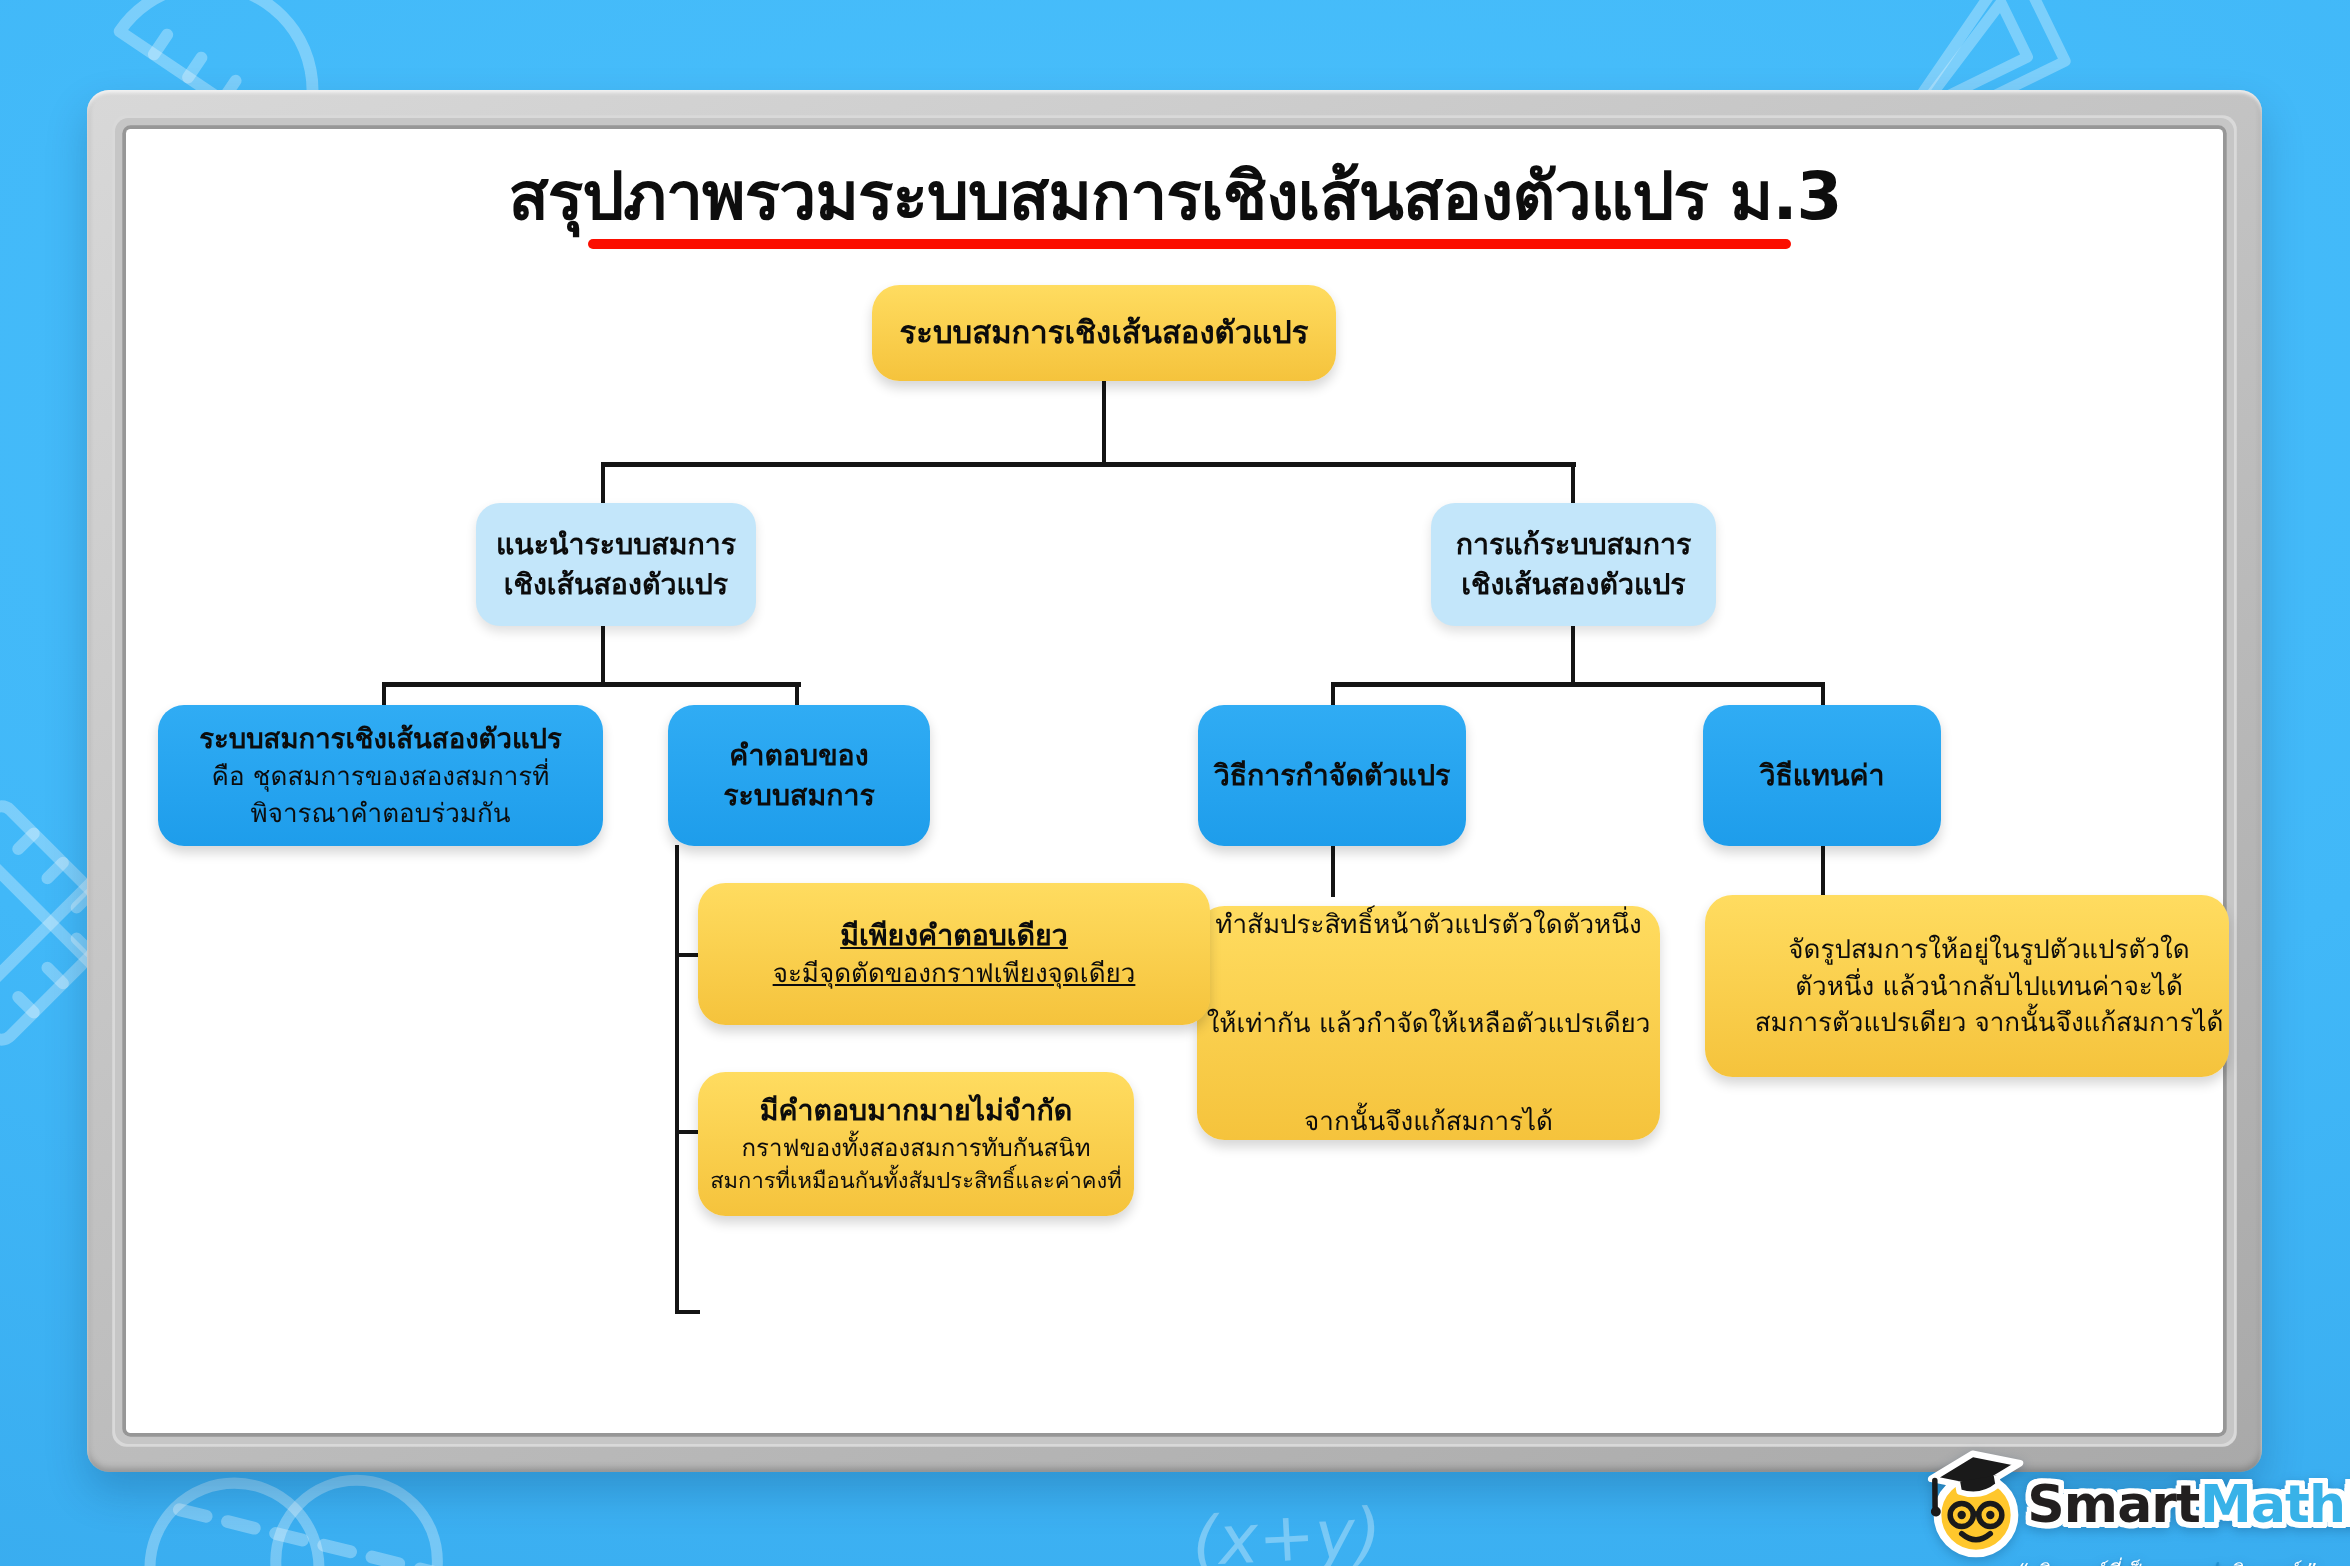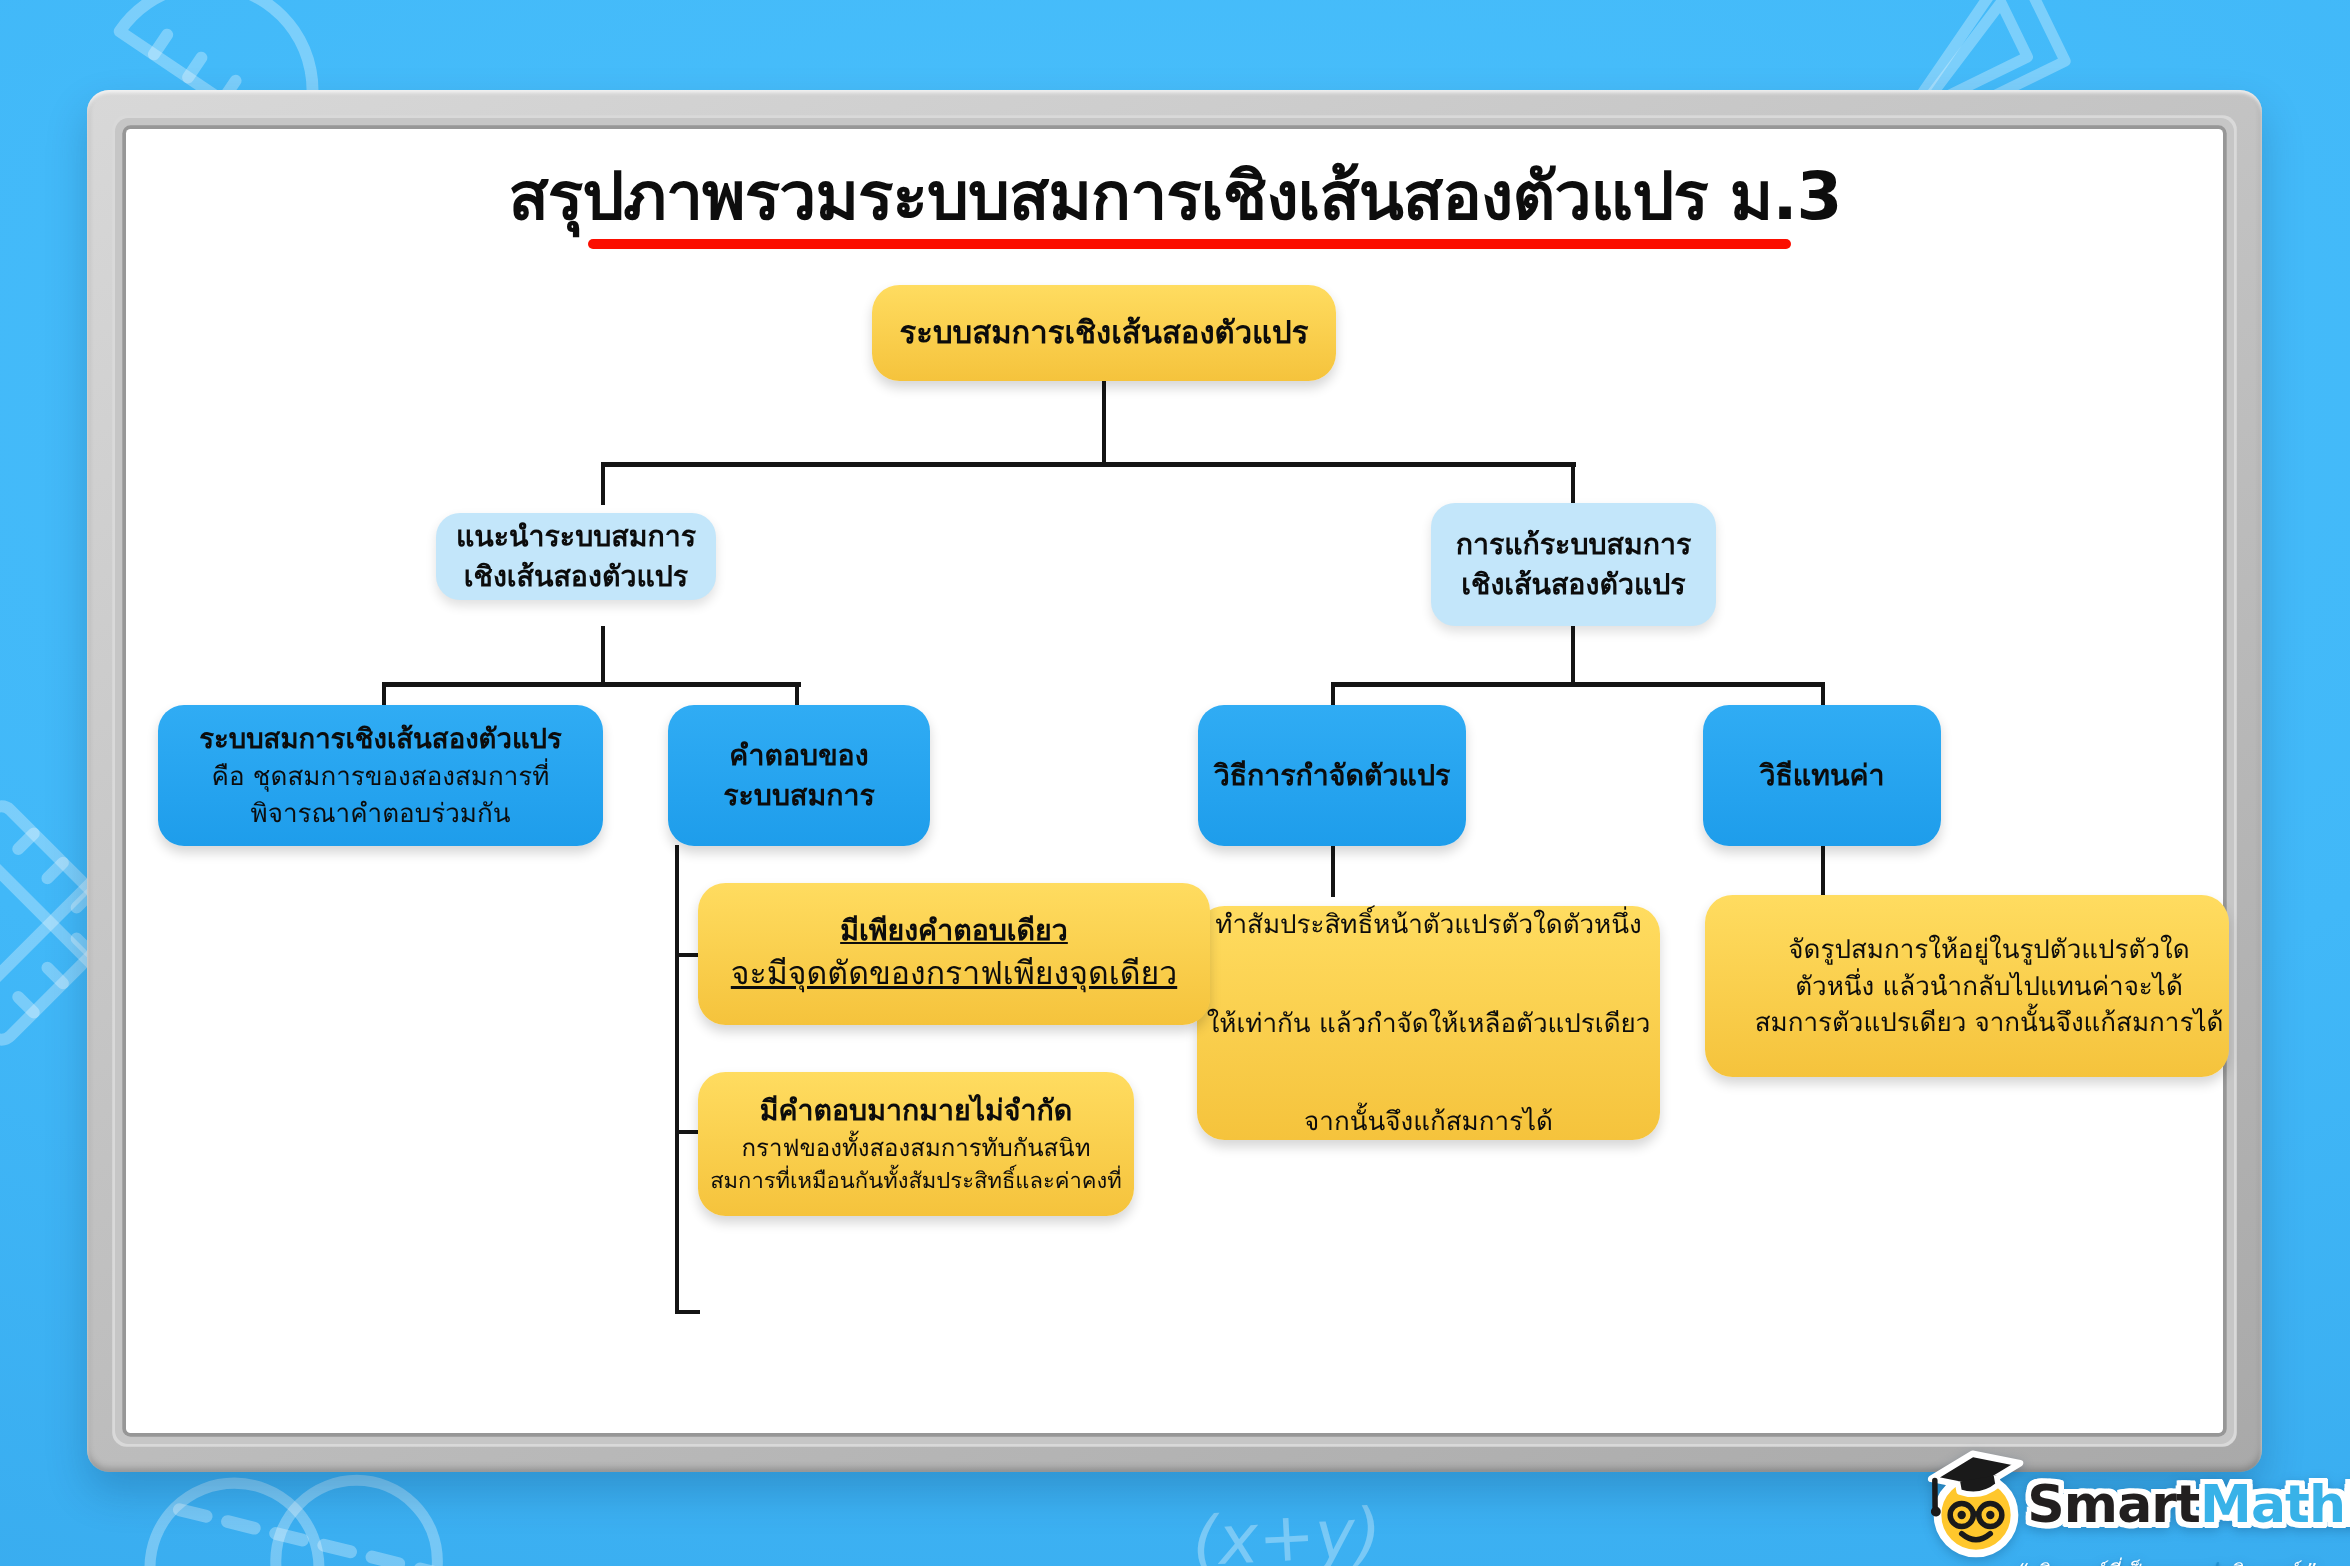--- a/index.html
+++ b/index.html
@@ -104,21 +104,21 @@
   <div class="con" style="left:1821px;top:845px;width:3.7px;height:52px;"></div>
   <div class="con" style="left:675px;top:845px;width:3.7px;height:468px;"></div>
   <div class="con" style="left:675px;top:953px;width:25px;height:3.7px;"></div>
   <div class="con" style="left:675px;top:1130px;width:25px;height:3.7px;"></div>
   <div class="con" style="left:675px;top:1310px;width:25px;height:3.7px;"></div>
 
   <div class="node yellow" style="left:872px;top:285px;width:464px;height:96px;">
     <div class="t-xl">ระบบสมการเชิงเส้นสองตัวแปร</div>
   </div>
 
-  <div class="node lightblue" style="left:436px;top:503px;width:280px;height:87px;margin-top:10px;">
+  <div class="node lightblue" style="left:476px;top:503px;width:280px;height:123px;">
     <div class="t-lg">แนะนำระบบสมการ</div>
     <div class="t-lg">เชิงเส้นสองตัวแปร</div>
   </div>
 
   <div class="node lightblue" style="left:1431px;top:503px;width:285px;height:123px;">
     <div class="t-lg">การแก้ระบบสมการ</div>
     <div class="t-lg">เชิงเส้นสองตัวแปร</div>
   </div>
 
   <div class="node blue" style="left:158px;top:705px;width:445px;height:141px;">
@@ -147,21 +147,21 @@
   </div>
 
   <div class="node yellow" style="left:1705px;top:895px;width:480px;height:182px;padding-left:44px;">
     <div class="t-md">จัดรูปสมการให้อยู่ในรูปตัวแปรตัวใด</div>
     <div class="t-md">ตัวหนึ่ง แล้วนำกลับไปแทนค่าจะได้</div>
     <div class="t-md">สมการตัวแปรเดียว จากนั้นจึงแก้สมการได้</div>
   </div>
 
   <div class="node yellow" style="left:698px;top:883px;width:512px;height:142px;text-decoration:underline;">
     <div class="t-lg">มีเพียงคำตอบเดียว</div>
-    <div class="t-sm" style="font-size:32px;">จะมีจุดตัดของกราฟเพียงจุดเดียว</div>
+    <div class="t-sm" style="font-size:26px;">จะมีจุดตัดของกราฟเพียงจุดเดียว</div>
   </div>
 
   <div class="node yellow" style="left:698px;top:1061px;width:436px;height:144px;margin-top:11px;">
     <div class="t-lg">มีคำตอบมากมายไม่จำกัด</div>
     <div class="t-sm">กราฟของทั้งสองสมการทับกันสนิท</div>
     <div class="t-sm" style="font-size:22px;">สมการที่เหมือนกันทั้งสัมประสิทธิ์และค่าคงที่</div>
   </div>
 
 
   <div class="logo">

